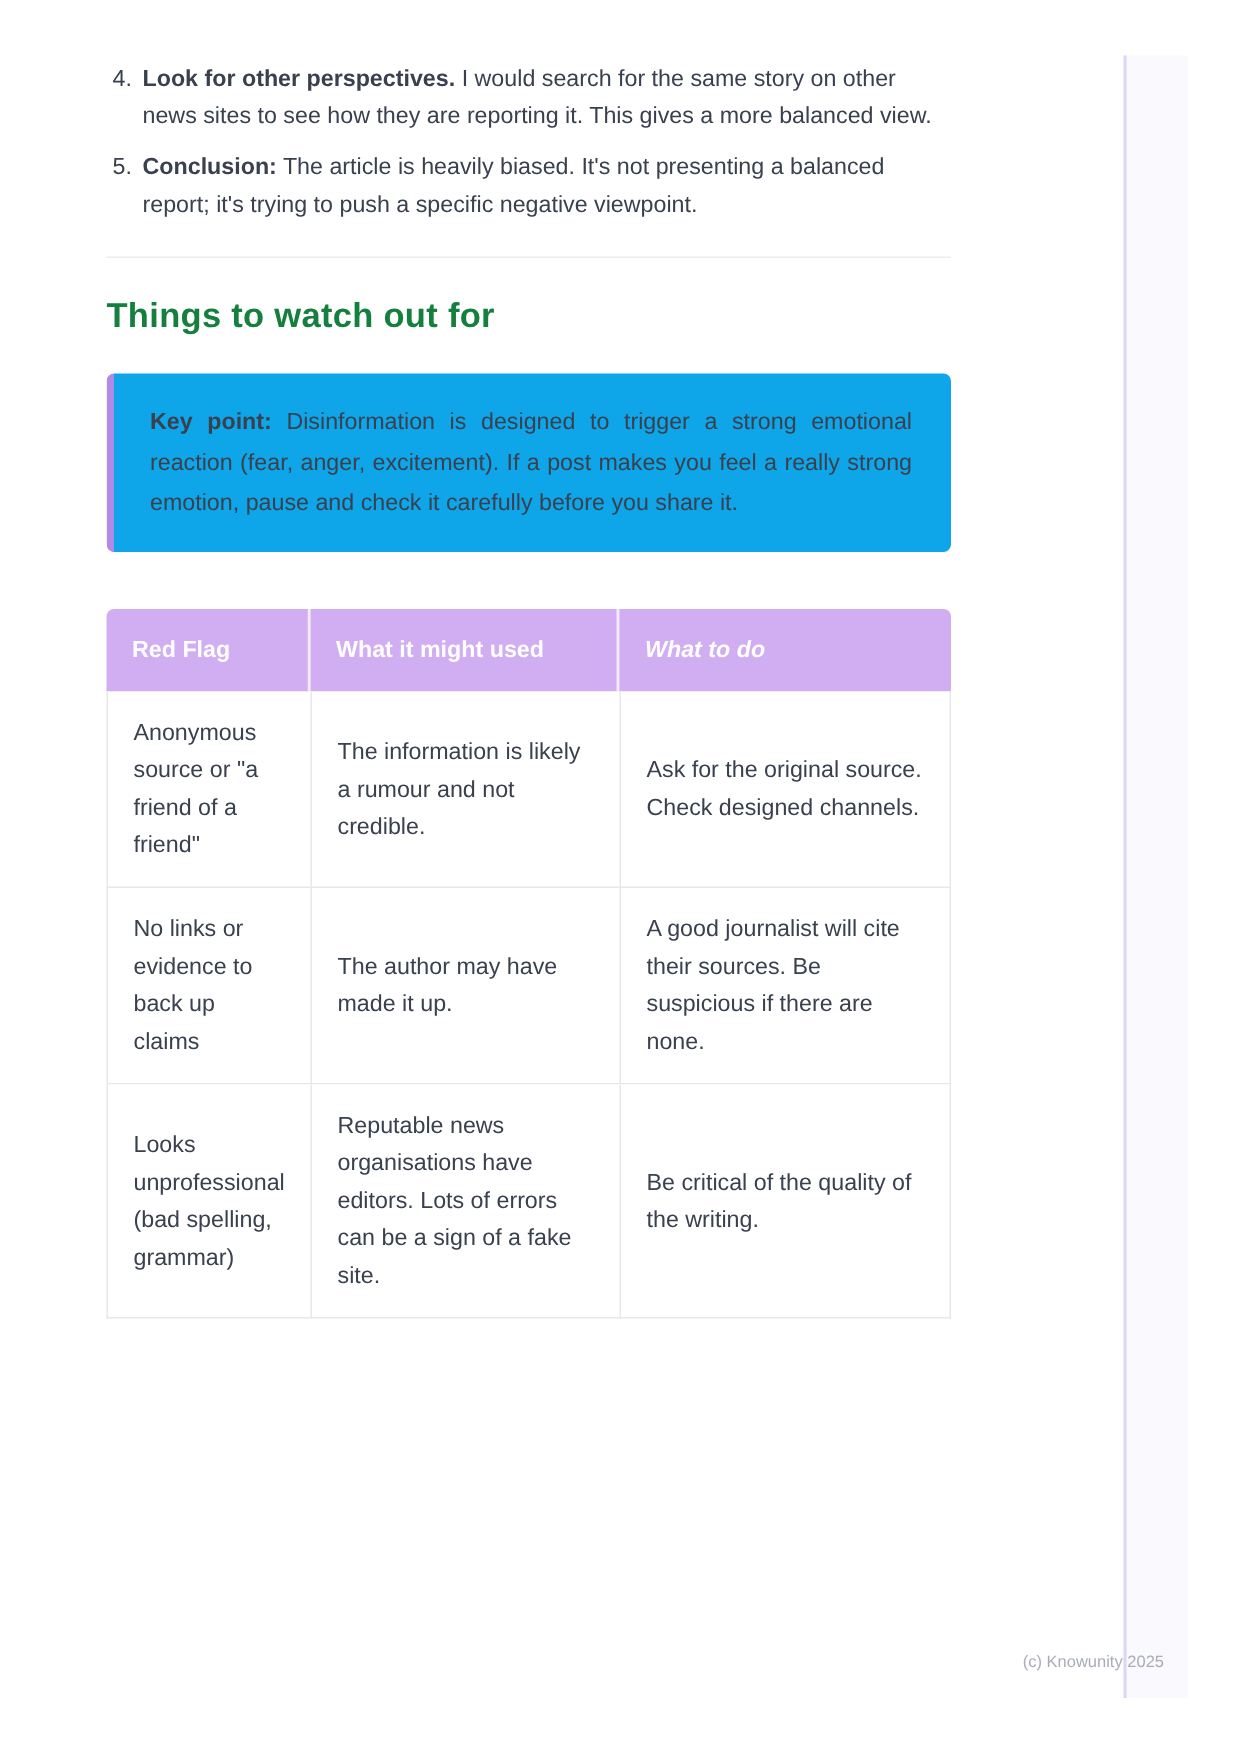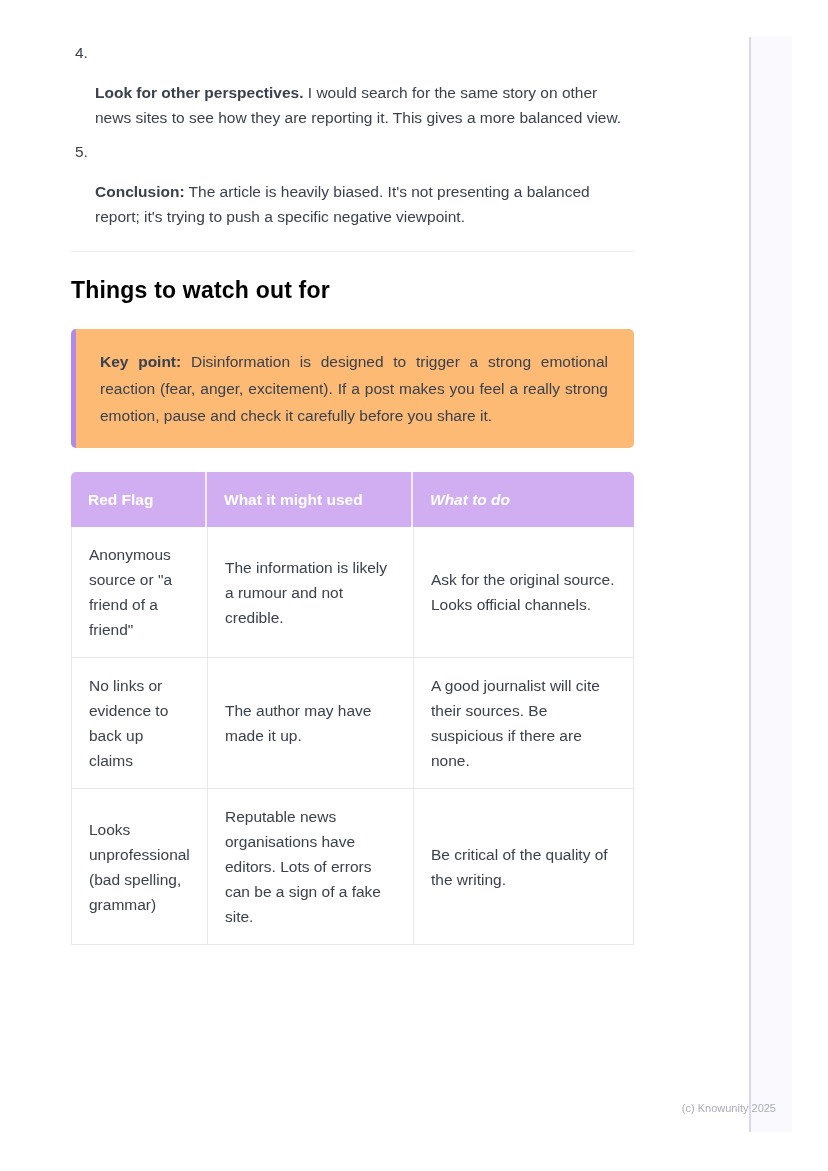--- a/index.html
+++ b/index.html
@@ -28,50 +28,50 @@
     left: 71px;
     top: 0;
     width: 563px;
     padding-top: 40px;
   }
 
   
   .olist { font-size: 15.5px; line-height: 25px; }
   .olist .li { display: flex; margin-bottom: 9px; }
   .olist .num { width: 24px; flex: 0 0 24px; padding-left: 4px; }
-  .olist .li-body { flex: 1; margin-top: 40px; }
+  .olist .li-body { flex: 1; }
   .lead { font-weight: bold; }
 
   .divider {
     border: none;
     border-top: 1px solid #ebecee;
     margin-top: 22px;
   }
 
   .section-heading {
     margin-top: 25px;
     font-size: 23px;
     font-weight: bold;
-    color: #000000;
+    color: #15803d;
     letter-spacing: 0.2px;
   }
 
   .callout {
     margin-top: 25px;
-    background: #fdba74;
+    background: #0ea5e9;
     border-left: 5px solid #b18ae5;
     border-radius: 5px;
     padding: 19px 26px 19px 24px;
     font-size: 15.5px;
     line-height: 27px;
     text-align: justify;
   }
 
   .flag-table {
-    margin-top: 24px;
+    margin-top: 38px;
     width: 100%;
     border-collapse: separate;
     border-spacing: 0;
     font-size: 15.5px;
     line-height: 25px;
   }
   .flag-table th {
     background: #d1aef1;
     color: #ffffff;
     font-weight: bold;
@@ -133,21 +133,21 @@
       <tr>
         <th class="c1">Red Flag</th>
         <th class="c2">What it might used</th>
         <th class="c3">What to do</th>
       </tr>
     </thead>
     <tbody>
       <tr>
         <td>Anonymous source or "a friend of a friend"</td>
         <td>The information is likely a rumour and not credible.</td>
-        <td>Ask for the original source. Looks official channels.</td>
+        <td>Ask for the original source. Check designed channels.</td>
       </tr>
       <tr>
         <td>No links or evidence to back up claims</td>
         <td>The author may have made it up.</td>
         <td>A good journalist will cite their sources. Be suspicious if there are none.</td>
       </tr>
       <tr>
         <td>Looks unprofessional (bad spelling, grammar)</td>
         <td>Reputable news organisations have editors. Lots of errors can be a sign of a fake site.</td>
         <td>Be critical of the quality of the writing.</td>

